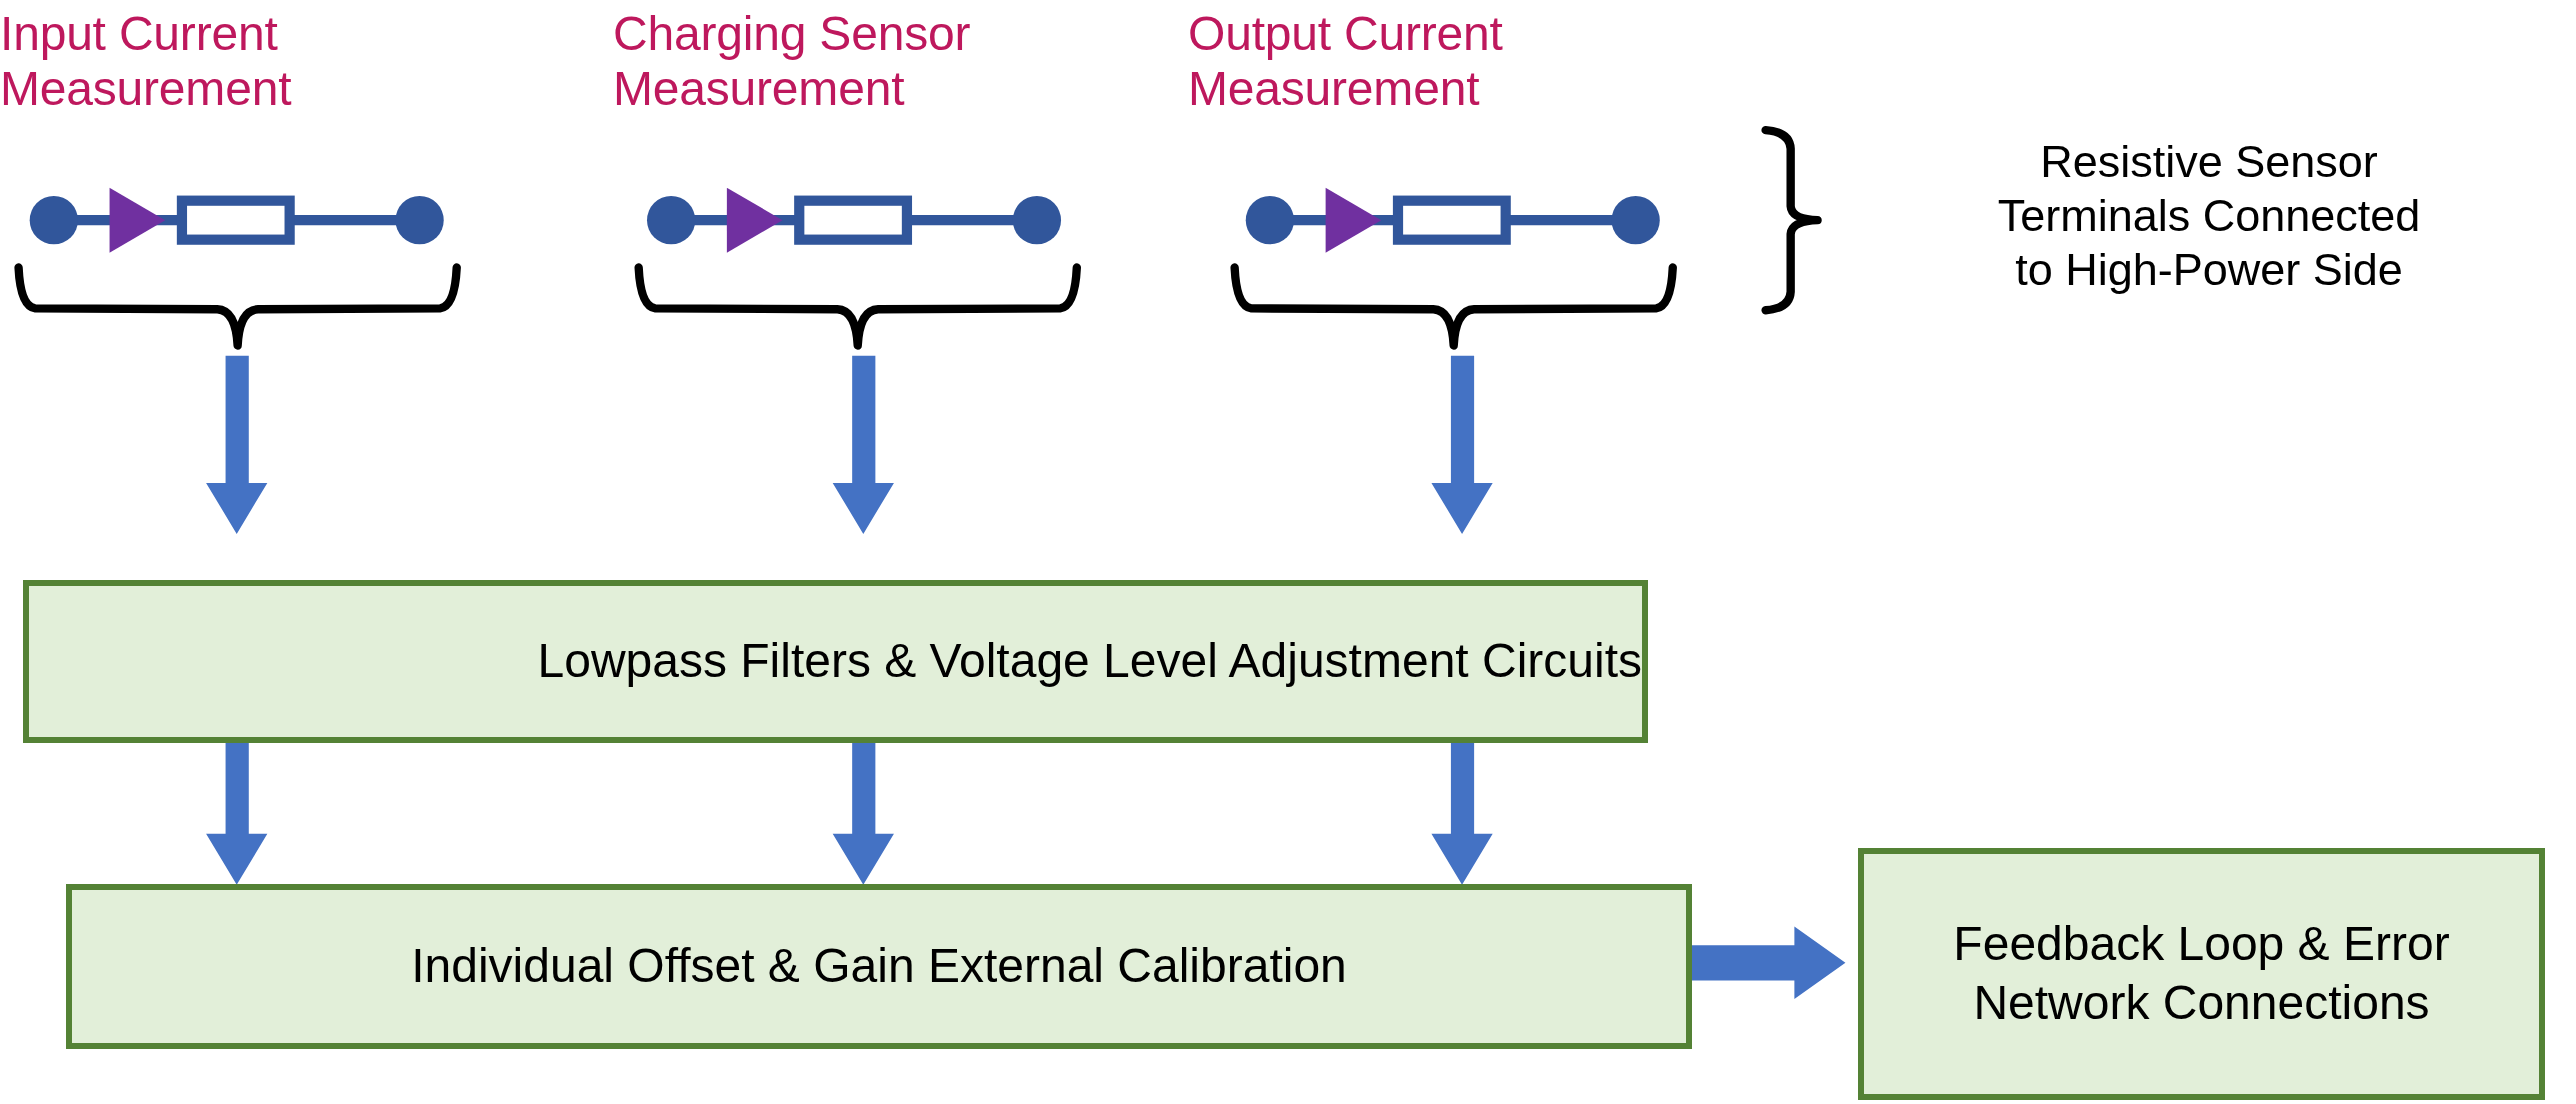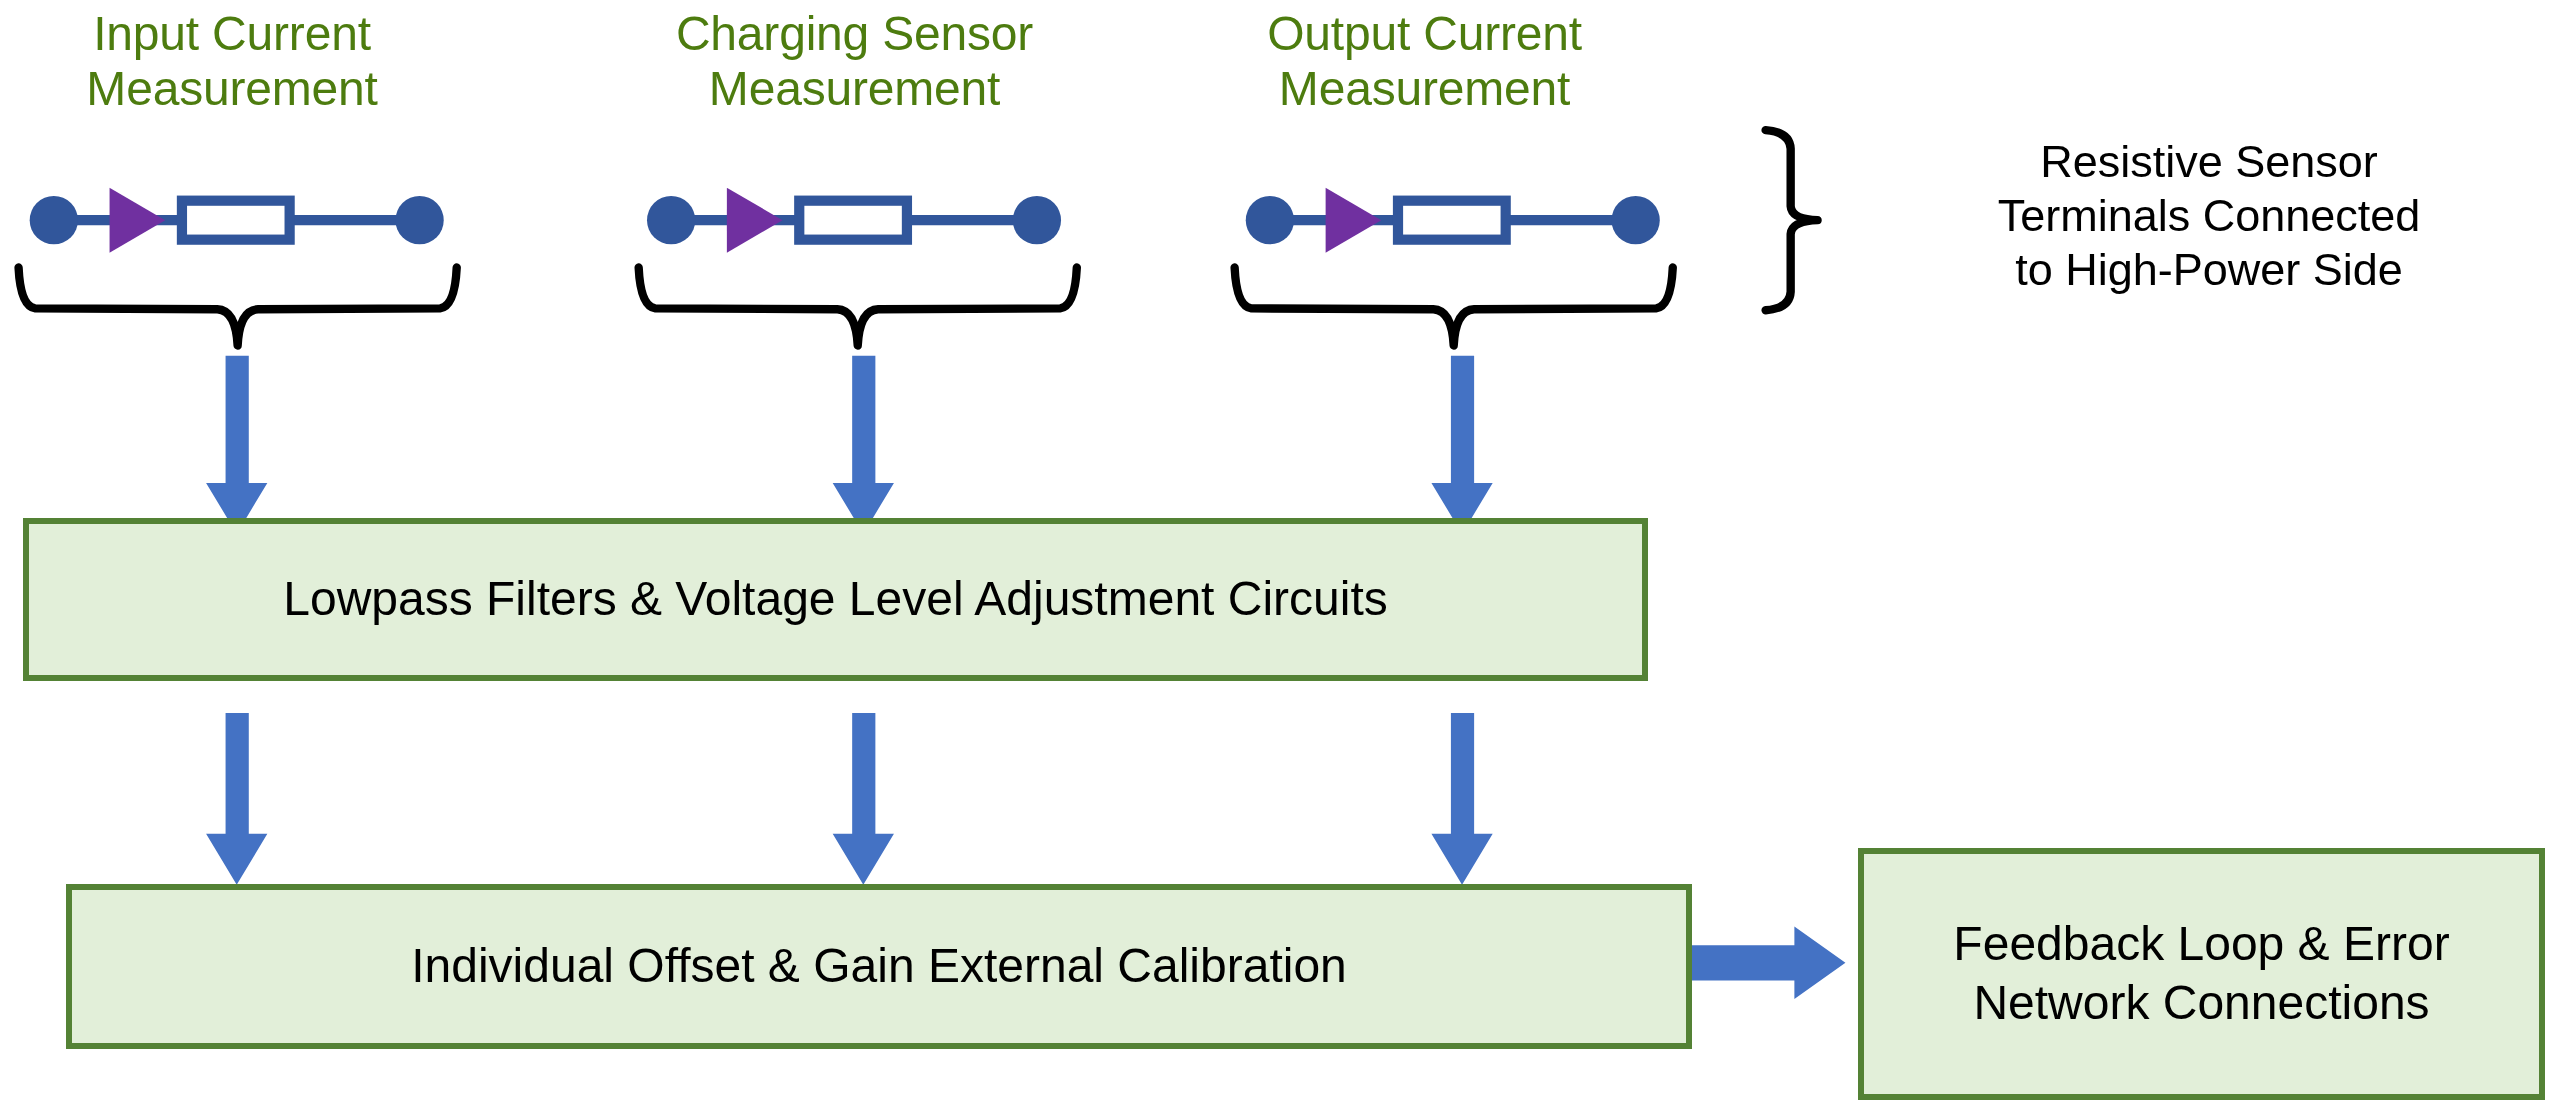--- a/index.html
+++ b/index.html
@@ -14,25 +14,25 @@
     position: relative;
     width: 2576px;
     height: 1105px;
     background: #ffffff;
     overflow: hidden;
   }
 
   
   .col-title {
     position: absolute;
-    text-align: center;
+    text-align: left;
     font-family: "Liberation Sans", sans-serif;
     font-size: 48px;
     line-height: 1.16;
-    color: #4d7c0f;
+    color: #be185d;
     white-space: pre-line;
     letter-spacing: -0.2px;
   }
 
   
   .side-caption {
     position: absolute;
     text-align: center;
     font-family: "Liberation Sans", sans-serif;
     font-size: 45px;
@@ -136,21 +136,21 @@
       <path d="M 918,768 L 943,768 L 943,898 L 963,898 L 930,953 L 897,898 L 918,898 Z"></path>
       <path d="M 1563,768 L 1588,768 L 1588,898 L 1608,898 L 1575,953 L 1542,898 L 1563,898 Z"></path>
     </g>
 
     <g fill="#4472C4">
       <path d="M 1777,1018 L 1933,1018 L 1933,998 L 1988,1037 L 1933,1076 L 1933,1056 L 1777,1056 Z"></path>
     </g>
 
   </svg>
 
-  <div class="green-box" style="left:23px; top:518px; width:1625px; height:163px;">
+  <div class="green-box" style="left:23px; top:580px; width:1625px; height:163px;justify-content:flex-end;">
     <span class="gb-label">Lowpass Filters &amp; Voltage Level Adjustment Circuits</span>
   </div>
 
   <div class="green-box" style="left:23px; top:884px; width:1626px; height:165px;margin-left:43px;">
     <span class="gb-label">Individual Offset &amp; Gain External Calibration</span>
   </div>
 
   <div class="green-box" style="left:1858px; top:848px; width:687px; height:252px;">
     <span class="gb-label">Feedback Loop &amp; Error
 Network Connections</span>

